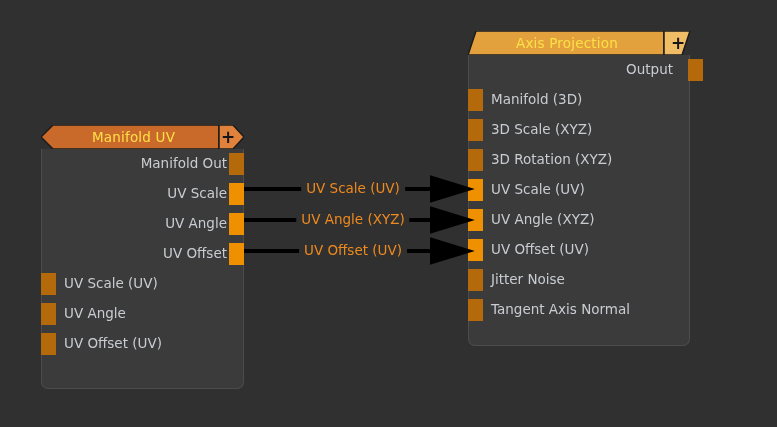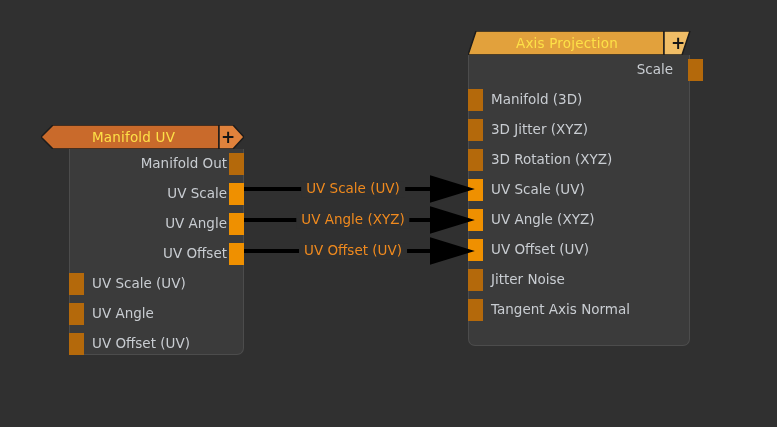--- a/index.html
+++ b/index.html
@@ -153,21 +153,21 @@
 
     <div class="node-header">
       <svg width="203" height="24" viewBox="0 0 203 24" style="position:absolute; left:0; top:0;">
         <polygon points="12,0 178,0 178,24 12,24 0,12" fill="#c96a2b" stroke="#1c1c1c" stroke-width="1.5"></polygon>
         <polygon points="178,0 192,0 203,12 192,24 178,24" fill="#e0823c" stroke="#1c1c1c" stroke-width="1.5"></polygon>
       </svg>
       <div class="node-title" style="position:relative; padding-left:10px; padding-right:28px;">Manifold UV</div>
       <div class="plus-tab" style="position:absolute; right:3px; top:0; height:24px;">+</div>
     </div>
 
-    <div class="node-body" style="height:206px;margin-left:28px;">
+    <div class="node-body" style="height:240px;">
 
       <div class="row out">
         <span class="row-label">Manifold Out</span>
         <span class="port right unconnected"></span>
       </div>
       <div class="row out">
         <span class="row-label">UV Scale</span>
         <span class="port right connected"></span>
       </div>
       <div class="row out">
@@ -202,31 +202,31 @@
         <polygon points="8,0 196,0 196,24 0,24" fill="#e2a13c" stroke="#1c1c1c" stroke-width="1.5"></polygon>
         <polygon points="196,0 222,0 214,24 196,24" fill="#f0bd66" stroke="#1c1c1c" stroke-width="1.5"></polygon>
       </svg>
       <div class="node-title" style="position:relative; padding-left:8px; padding-right:32px;">Axis Projection</div>
       <div class="plus-tab" style="position:absolute; right:-1px; top:0; height:24px;">+</div>
     </div>
 
     <div class="node-body" style="height:291px;">
 
       <div class="row out">
-        <span class="row-label">Scale</span>
+        <span class="row-label">Output</span>
         <span class="port right unconnected" style="right:-14px;"></span>
       </div>
 
       <div class="row in">
         <span class="port left unconnected"></span>
         <span class="row-label">Manifold (3D)</span>
       </div>
       <div class="row in">
         <span class="port left unconnected"></span>
-        <span class="row-label">3D Jitter (XYZ)</span>
+        <span class="row-label">3D Scale (XYZ)</span>
       </div>
       <div class="row in">
         <span class="port left unconnected"></span>
         <span class="row-label">3D Rotation (XYZ)</span>
       </div>
       <div class="row in">
         <span class="port left connected"></span>
         <span class="row-label">UV Scale (UV)</span>
       </div>
       <div class="row in">

